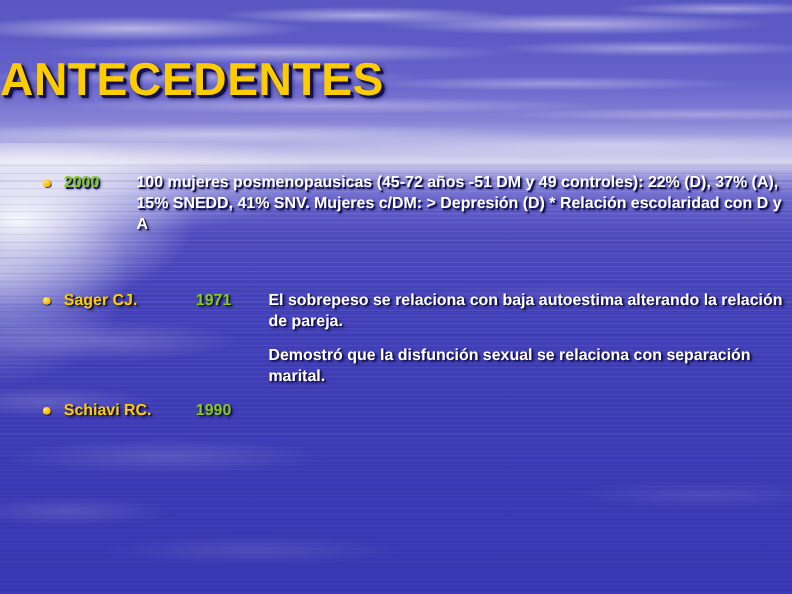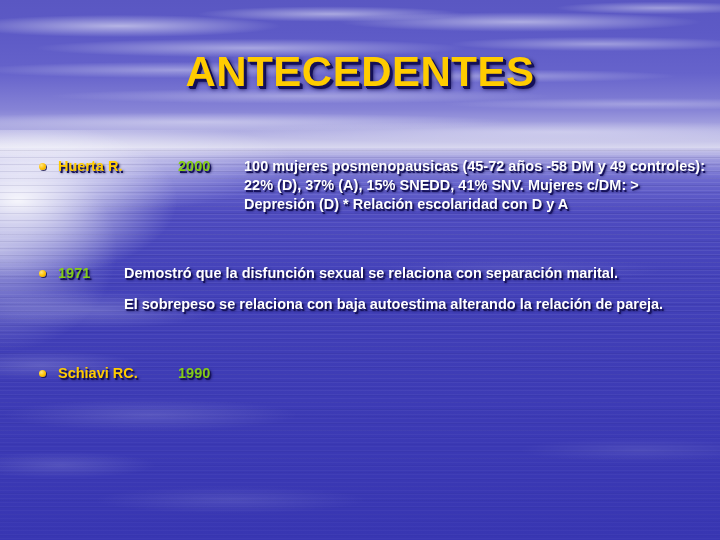--- a/index.html
+++ b/index.html
@@ -97,21 +97,21 @@
       radial-gradient(ellipse 200px 22px at 150px 265px,rgba(255,255,255,.14), rgba(255,255,255,0) 74%),
       radial-gradient(ellipse 130px 18px at 60px 315px, rgba(255,255,255,.13), rgba(255,255,255,0) 74%),
       radial-gradient(ellipse 180px 18px at 230px 350px,rgba(255,255,255,.10), rgba(255,255,255,0) 76%),
       radial-gradient(ellipse 160px 16px at 640px 300px,rgba(255,255,255,.09), rgba(255,255,255,0) 76%),
       radial-gradient(ellipse 190px 16px at 520px 120px,rgba(255,255,255,.08), rgba(255,255,255,0) 76%);
   }
 
   
   #title {
     position:absolute; left:0; top:48px; width:720px;
-    text-align:center;
+    text-align:left;
     font-size:42px;
     font-weight:bold;
     letter-spacing:.5px;
     color:#FFCC00;
     text-shadow:
        2px 2px 0 #141058,
        3px 3px 0 #141058,
        3px 3px 4px rgba(10,8,60,.85);
     white-space:nowrap;
   }
@@ -196,34 +196,34 @@
   <div class="bg-ripple-patches"></div>
 
   <div id="title">ANTECEDENTES</div>
 
   <div id="body-block">
 
   <div class="entry" id="entry-0">
         <div class="bullet-col">
           <span class="bullet-dot"></span>
         </div>
-        <div class="author-col">Huerta R.</div>
         <div class="year-col">2000</div>
         <div class="text-col">
-          <p><span>100 mujeres posmenopausicas (45-72 años -58 DM y 49 controles): </span><span class="hl">22% (D), 37% (A), 15% SNEDD</span><span>, 41% SNV. Mujeres c/DM: &gt; Depresión (D) * Relación escolaridad con D y A</span></p>
+          <p><span>100 mujeres posmenopausicas (45-72 años -51 DM y 49 controles): </span><span class="hl">22% (D), 37% (A), 15% SNEDD</span><span>, 41% SNV. Mujeres c/DM: &gt; Depresión (D) * Relación escolaridad con D y A</span></p>
         </div>
       </div>
       <div class="entry" id="entry-1">
         <div class="bullet-col">
           <span class="bullet-dot"></span>
         </div>
+        <div class="author-col">Sager CJ.</div>
         <div class="year-col">1971</div>
         <div class="text-col">
+          <p><span>El sobrepeso se relaciona con baja autoestima alterando la relación de pareja.</span></p>
           <p><span>Demostró que la disfunción sexual se relaciona con separación marital.</span></p>
-          <p><span>El sobrepeso se relaciona con baja autoestima alterando la relación de pareja.</span></p>
         </div>
       </div>
       <div class="entry" id="entry-2">
         <div class="bullet-col">
           <span class="bullet-dot"></span>
         </div>
         <div class="author-col">Schiavi RC.</div>
         <div class="year-col">1990</div>
       </div>
     </div>

